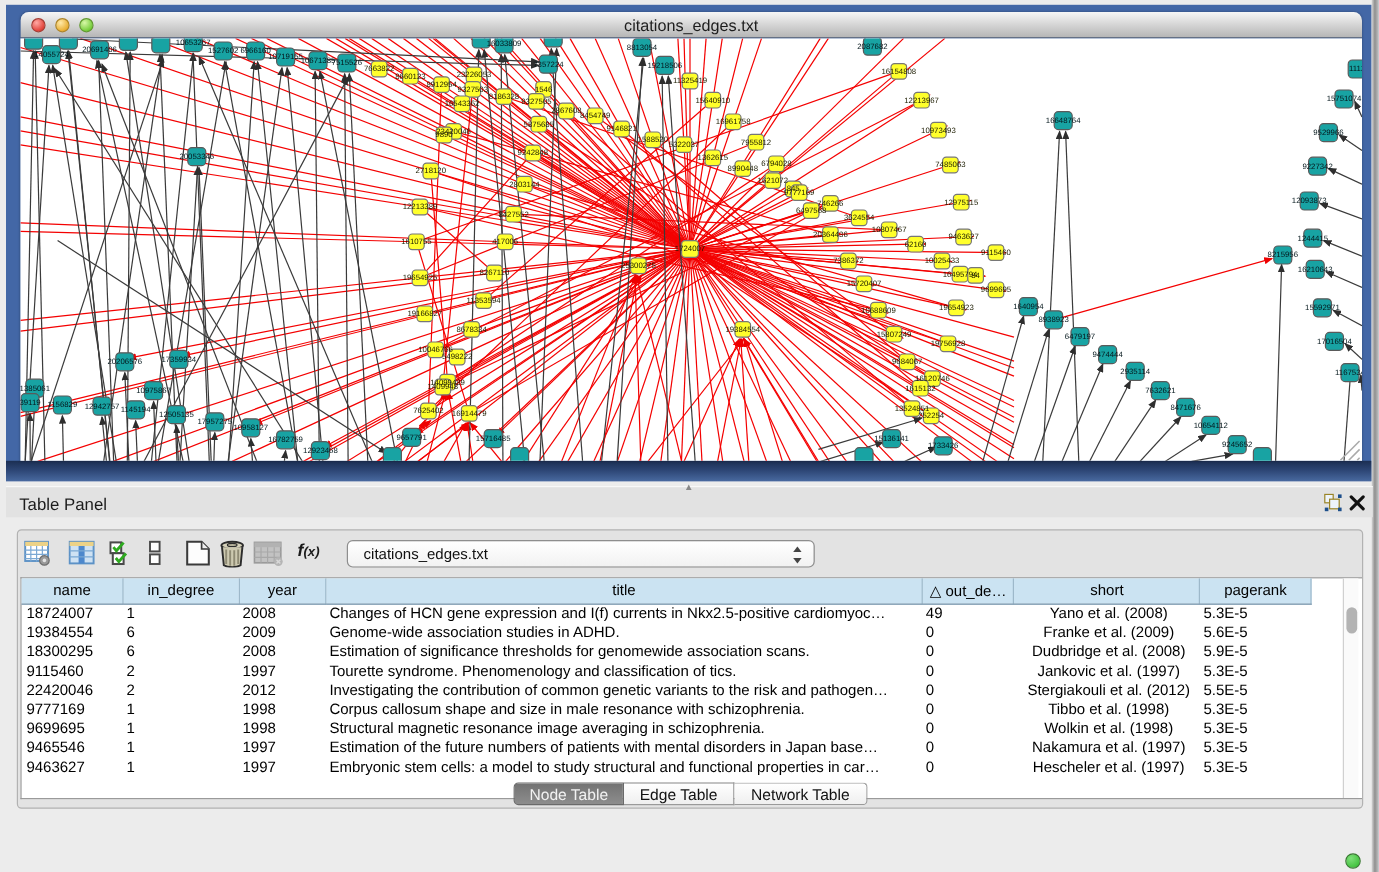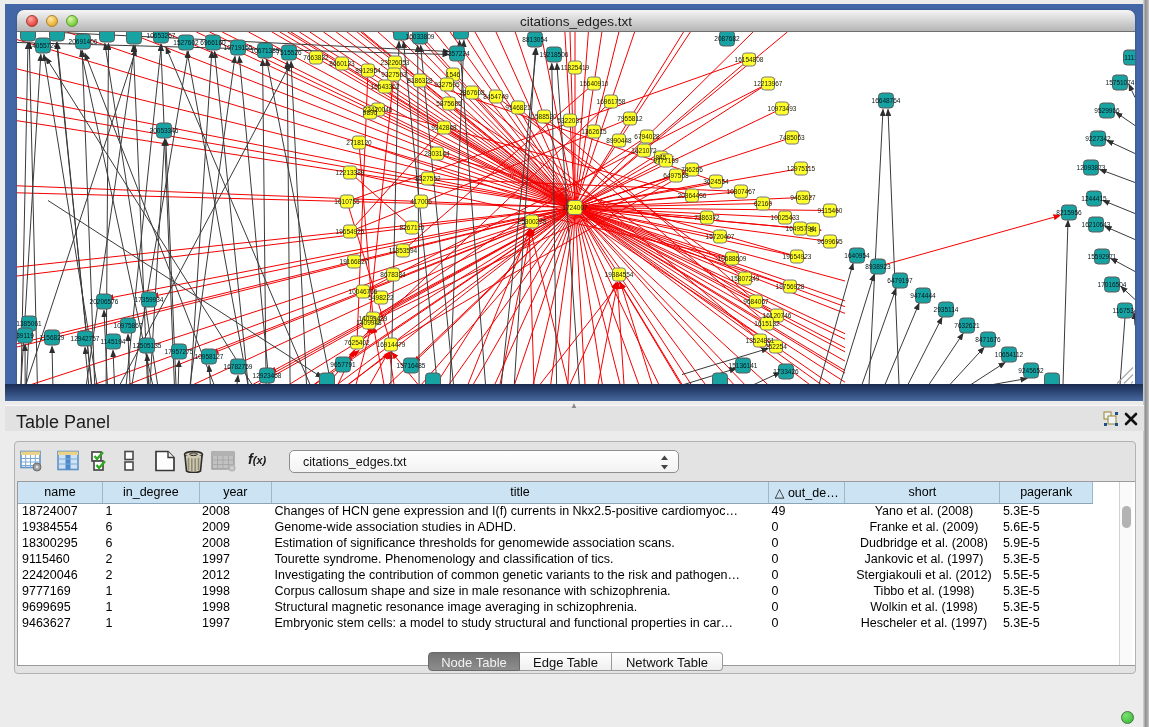--- a/index.html
+++ b/index.html
@@ -8,21 +8,21 @@
 #frameshadow { left:0; top:380px; width:1138px; height:17px; background:linear-gradient(#1b2e52,#2c4574 45%,#48699f); }
 
 #rstrip { left:1143px; top:0; width:6px; height:727px; background:linear-gradient(90deg,#d7d7d7,#8f8f8f 45%,#c4c4c4); }
 
 #macwin { left:12px; top:6px; width:1118px; height:374px; border-radius:7px 7px 0 0; box-shadow:0 0 2px rgba(0,0,0,.35); }
 #titlebar { left:0; top:0; width:1118px; height:22px; border-radius:7px 7px 0 0; background:linear-gradient(#f6f6f6,#cfcfcf 60%,#b6b6b6); border-bottom:1px solid #6f6f6f; }
 #title { width:100%; text-align:center; top:4px; font-size:13.5px; color:#1d1d1d; }
 .tl { width:12px; height:12px; border-radius:50%; top:5px; }
 
 #tpbar { left:5px; top:405px; width:1139px; height:26px; background:#e2e2e2; border-top:1px solid #f8f8f8; }
-#tpbar span { position:absolute; left:11px; top:6px; font-size:18px; color:#1c1c1c; }
+#tpbar span { position:absolute; left:11px; top:6px; font-size:14px; color:#1c1c1c; }
 #caret { left:570px; top:401px; font-size:8px; color:#888; }
 #panel { left:14px; top:441px; width:1122px; height:233px; background:#e3e3e3; border:1px solid #b2b2b2; border-radius:4px; }
 .ticon { position:absolute; top:450px; }
 #dd { left:289px; top:450px; width:390px; height:23px; background:linear-gradient(#ffffff,#f2f2f2); border:1px solid #8e8e8e; border-radius:5px; }
 #dd span { position:absolute; left:13px; top:4px; font-size:12.5px; color:#111; }
 #tablewrap { left:17px; top:481px; width:1118px; height:185px; background:#fff; border:1px solid #9a9a9a; border-right:none; }
 table { border-collapse:collapse; table-layout:fixed; width:1075px; font-size:12.5px; }
 col.c1{width:84px} col.c2{width:96px} col.c3{width:72px} col.c4{width:494px} col.c5{width:76px} col.c6{width:154px} col.c7{width:92px}
 th { height:21px; background:#cbe3f2; border-right:1px solid #9db8ca; border-bottom:1px solid #8aa5b8; font-weight:normal; font-size:12.5px; color:#000; }
 td { height:16px; padding:0 0 0 3px; white-space:nowrap; overflow:hidden; color:#000; }
@@ -727,20 +727,29 @@
 <tr>
           <td>9699695</td>
           <td>1</td>
           <td>1998</td>
           <td>Structural magnetic resonance image averaging in schizophrenia.</td>
           <td>0</td>
           <td class="c">Wolkin et al. (1998)</td>
           <td>5.3E-5</td>
         </tr>
 <tr>
+          <td>9465546</td>
+          <td>1</td>
+          <td>1997</td>
+          <td>Estimation of the future numbers of patients with mental disorders in Japan base…</td>
+          <td>0</td>
+          <td class="c">Nakamura et al. (1997)</td>
+          <td>5.3E-5</td>
+        </tr>
+<tr>
           <td>9463627</td>
           <td>1</td>
           <td>1997</td>
           <td>Embryonic stem cells: a model to study structural and functional properties in car…</td>
           <td>0</td>
           <td class="c">Hescheler et al. (1997)</td>
           <td>5.3E-5</td>
         </tr>
 </tbody>
 </table>

